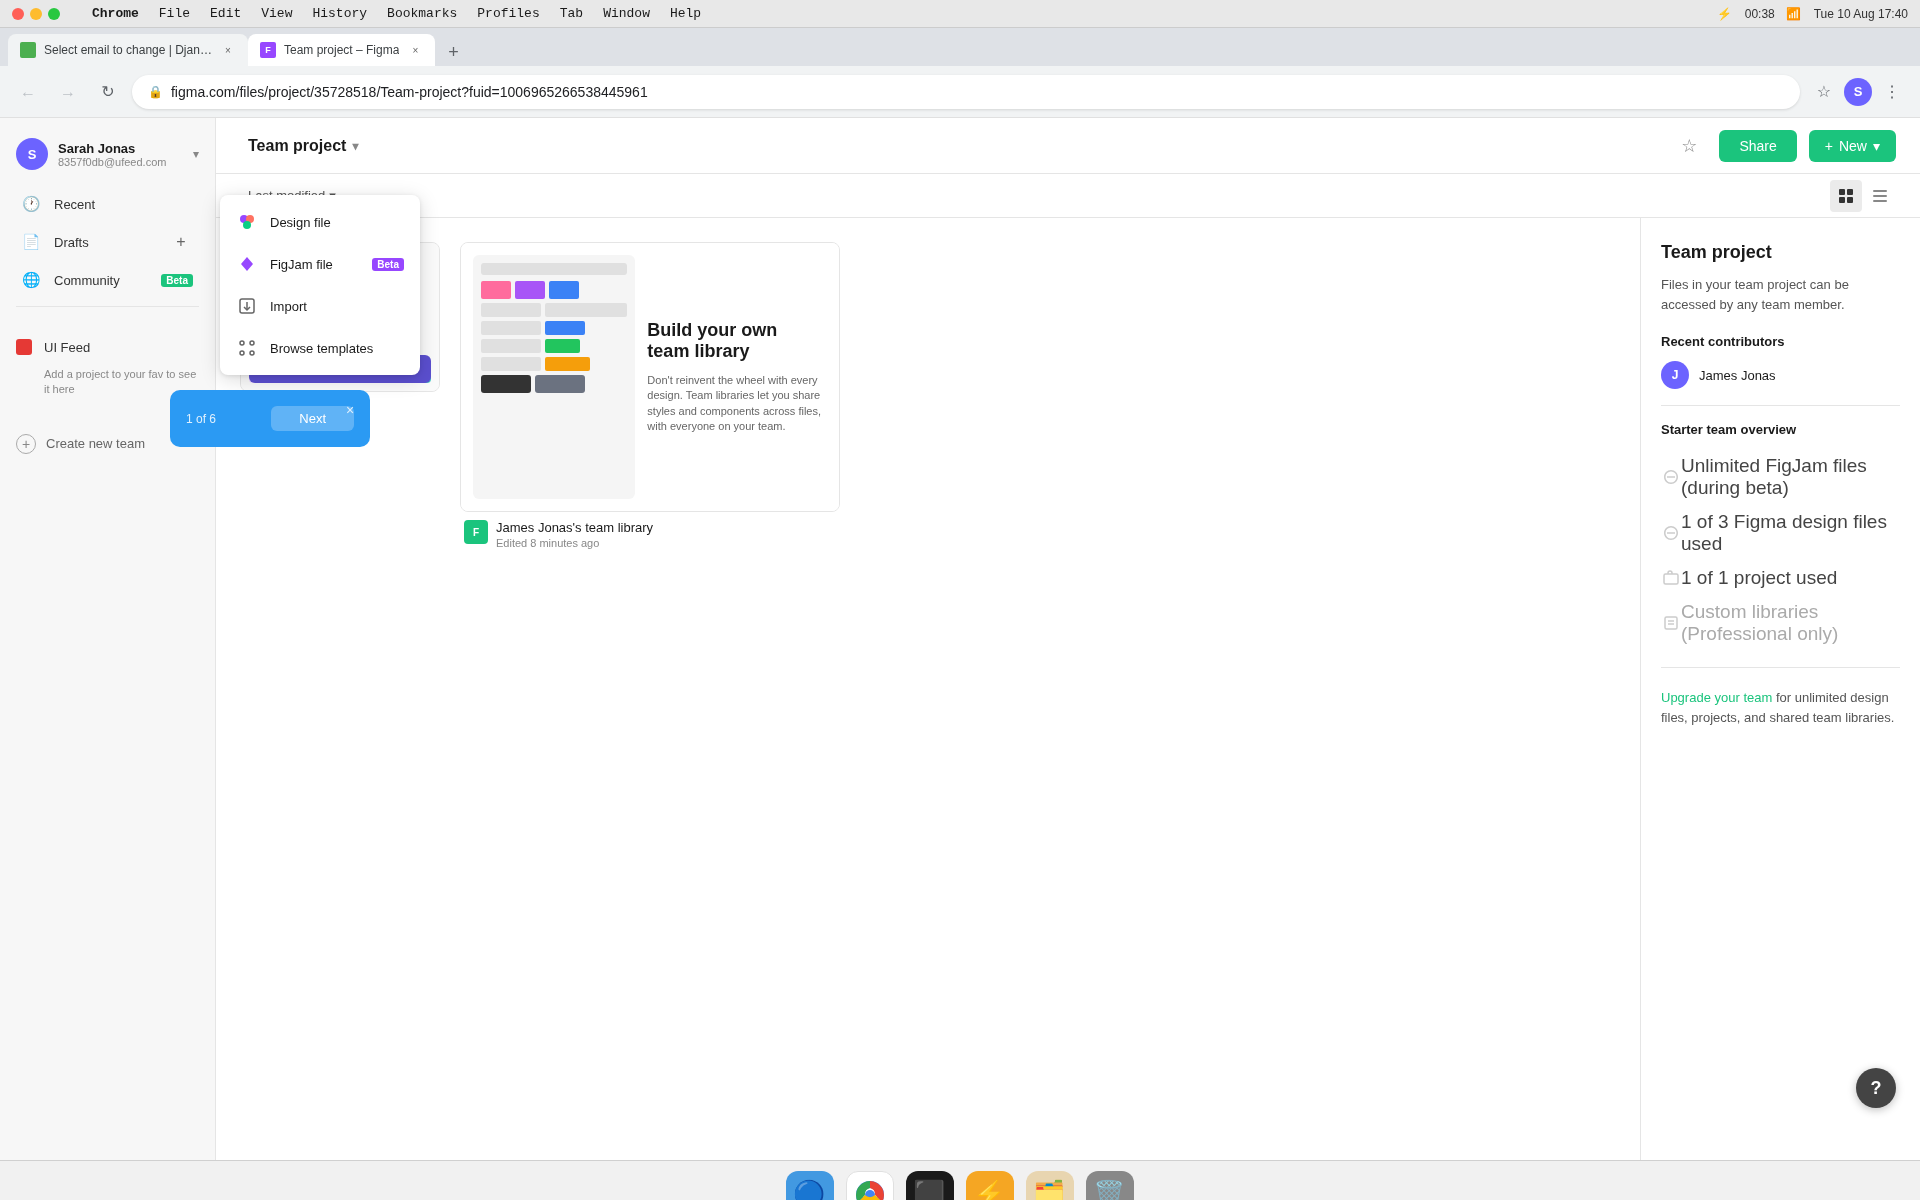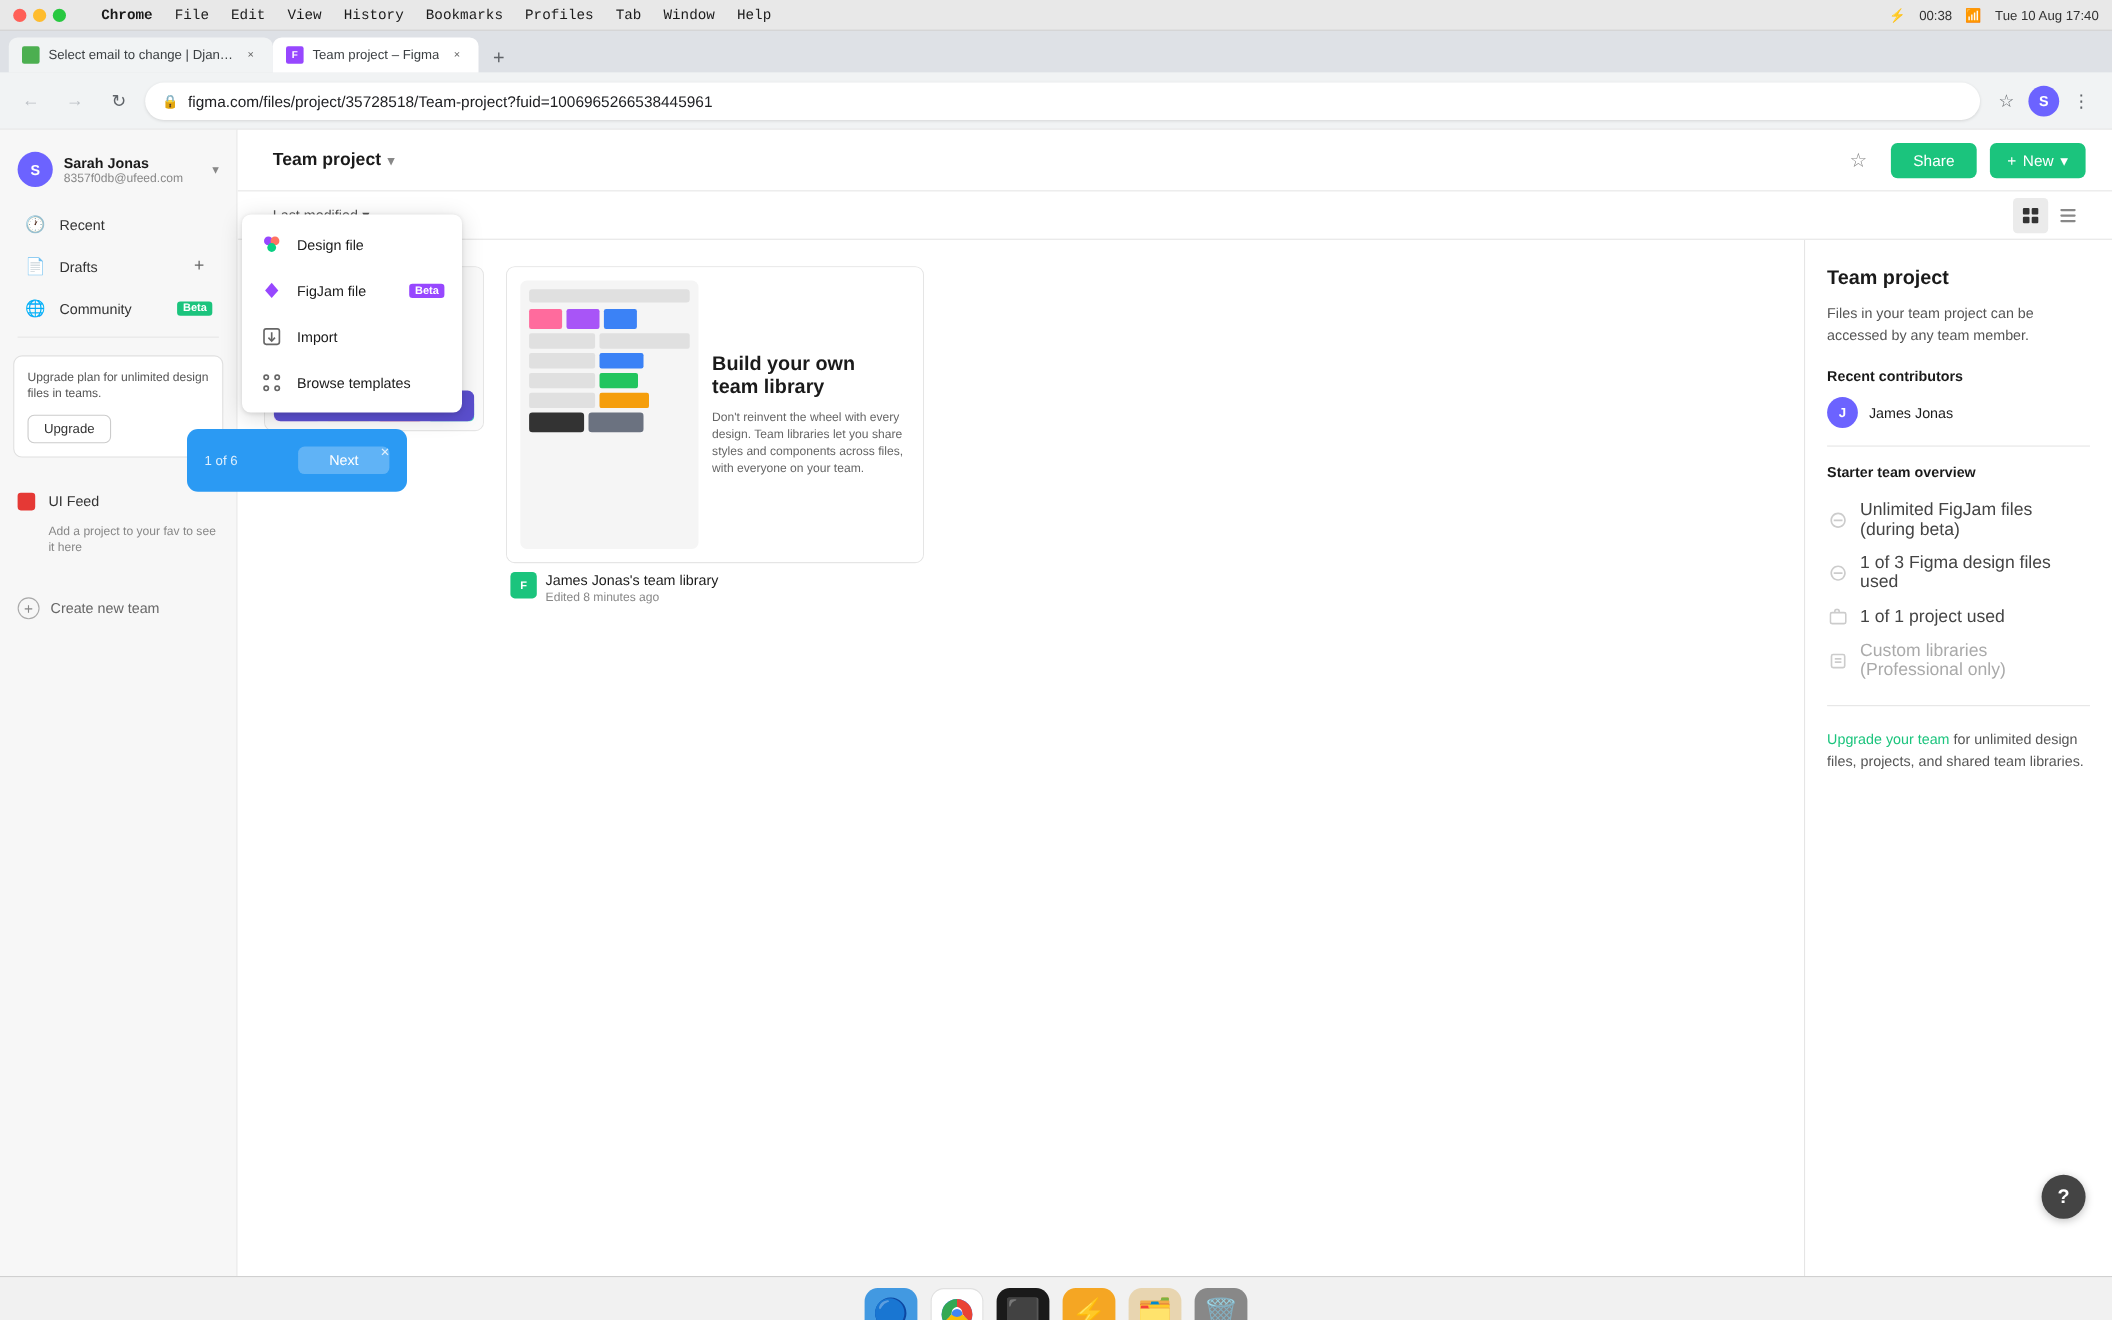--- a/index.html
+++ b/index.html
@@ -329,21 +329,21 @@
       overflow-y: auto;
       flex-shrink: 0;
     }
     .panel-title { font-size: 18px; font-weight: 600; color: #1a1a1a; margin-bottom: 12px; }
     .panel-desc { font-size: 13px; color: #555; line-height: 1.5; margin-bottom: 20px; }
     .panel-section-title { font-size: 13px; font-weight: 600; color: #1a1a1a; margin-bottom: 12px; }
     .contributor-item { display: flex; align-items: center; gap: 10px; margin-bottom: 8px; }
     .contributor-avatar { width: 28px; height: 28px; border-radius: 50%; background: #6c63ff; display: flex; align-items: center; justify-content: center; color: white; font-size: 12px; font-weight: 600; flex-shrink: 0; }
     .contributor-name { font-size: 13px; color: #1a1a1a; }
     .panel-divider { height: 1px; background: #e5e5e5; margin: 16px 0; }
-    .starter-item { display: flex; align-items: center; gap: 10px; padding: 6px 0; font-size: 16px; color: #444; }
+    .starter-item { display: flex; align-items: center; padding: 6px 0; font-size: 19px; color: #444; }
     .starter-icon { width: 20px; height: 20px; display: flex; align-items: center; justify-content: center; color: #888; font-size: 14px; flex-shrink: 0; }
     .starter-item.disabled { color: #aaa; }
     .panel-upgrade-text { font-size: 13px; color: #555; line-height: 1.5; margin-top: 20px; }
     .panel-upgrade-link { color: #1bc47d; font-weight: 500; cursor: pointer; }
     .dropdown-menu {
       position: absolute;
       top: 195px;
       left: 220px;
       width: 200px;
       background: white;
@@ -540,24 +540,20 @@
         <div class="sidebar-nav-add">+</div>
       </div>
       <div class="sidebar-nav-item">
         <div class="sidebar-nav-icon">🌐</div>
         <span class="sidebar-nav-label">Community</span>
         <span class="beta-badge">Beta</span>
       </div>
 
       <div class="sidebar-divider"></div>
 
-      <div class="sidebar-upgrade">
-        <div class="sidebar-upgrade-text">Upgrade plan for unlimited design files in teams.</div>
-        <button class="upgrade-btn">Upgrade</button>
-      </div>
 
       <div style="height:16px;"></div>
 
       <div class="sidebar-ui-feed">
         <div class="ui-feed-dot"></div>
         <span class="ui-feed-label">UI Feed</span>
       </div>
       <div class="sidebar-ui-feed-desc">Add a project to your fav to see it here</div>
 
       <div style="height:16px;"></div>

